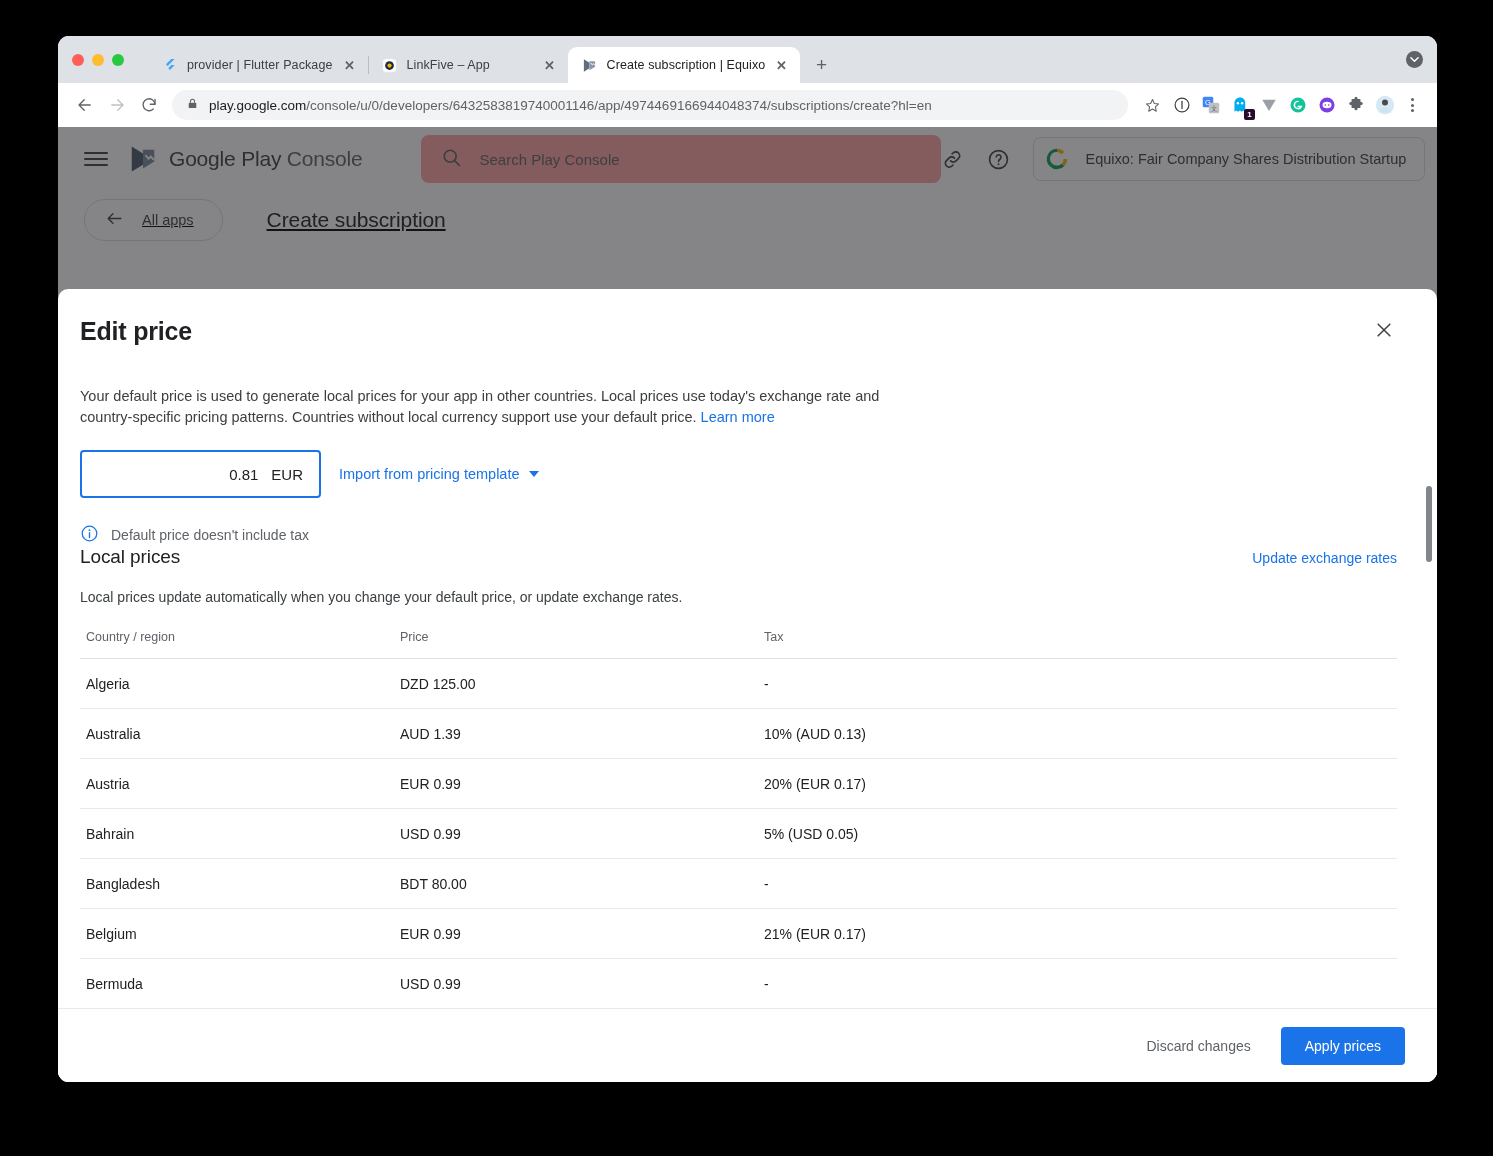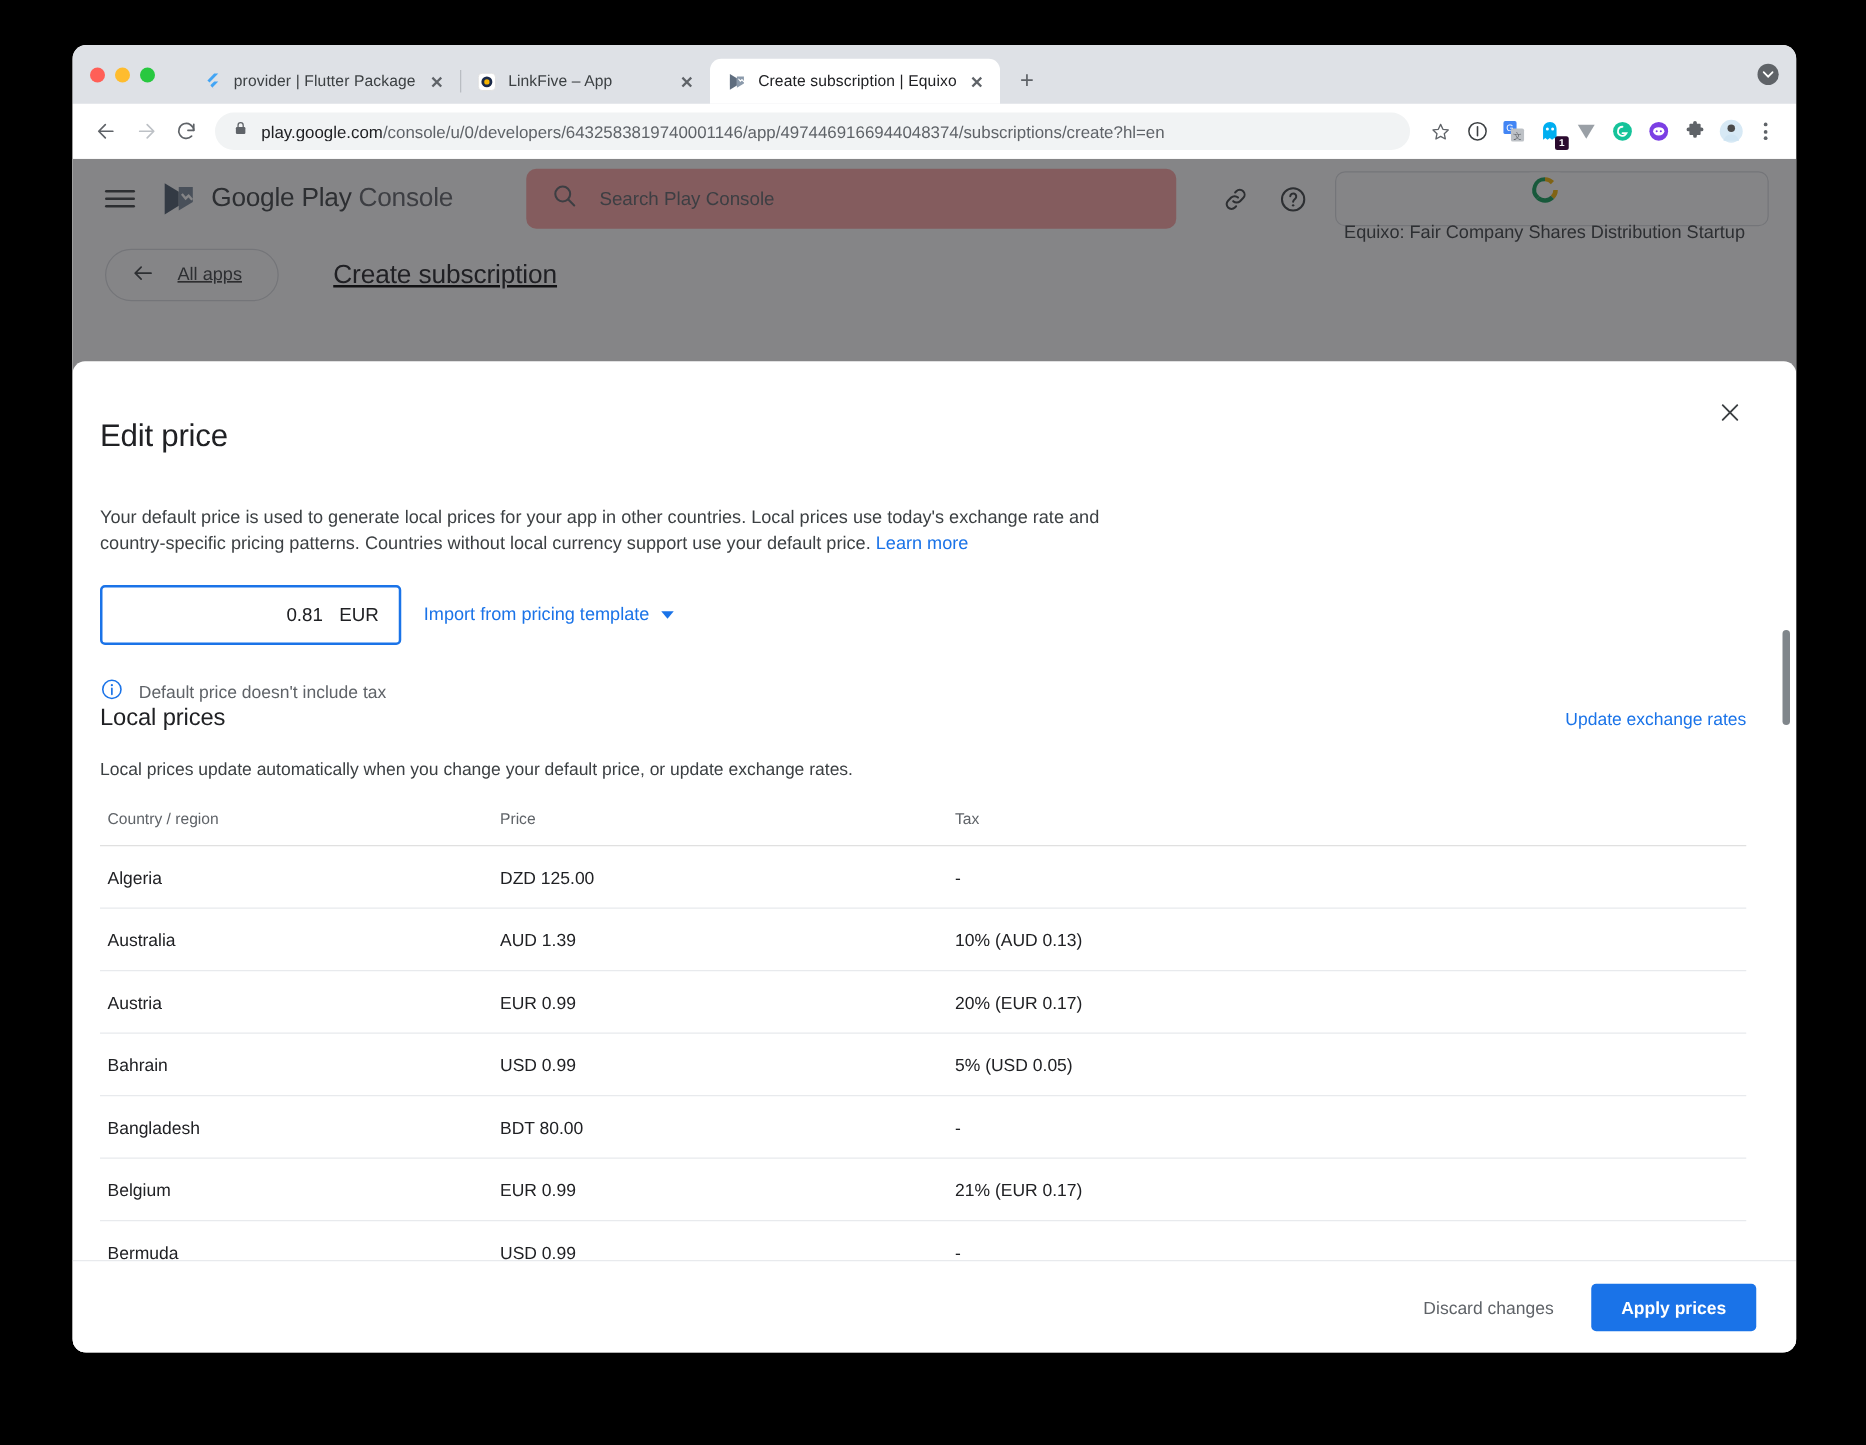--- a/index.html
+++ b/index.html
@@ -255,21 +255,20 @@
   }
   .hdr-icon { width: 24px; height: 24px; display:flex; align-items:center; justify-content:center; color:#3c4043; }
   .app-chip {
     display: flex;
     align-items: center;
     gap: 12px;
     height: 44px;
     border: 1px solid #dadce0;
     border-radius: 8px;
     padding: 0 18px 0 6px;
-    flex-direction: column;
   }
   .app-chip-icon {
     width: 34px; height: 34px;
     border-radius: 6px;
     background: #ffffff;
     display: flex; align-items: center; justify-content: center;
   }
   .app-chip-text { font-size: 14.5px; color: #3c4043; white-space: nowrap; }
   .console-subbar {
     display: flex;
@@ -317,24 +316,23 @@
   }
   .modal-head {
     padding: 28px 40px 0 22px;
     display: flex;
     align-items: flex-start;
     flex: 0 0 auto;
   }
   .modal-title {
     font-size: 25px;
     color: #202124;
-    font-weight: 400;
+    font-weight: 700;
     letter-spacing: -0.2px;
     padding-left: 0px;
-    margin-top: 18px;
   }
   .modal-close {
     margin-left: auto;
     width: 26px; height: 26px;
     display: flex; align-items: center; justify-content: center;
     color: #3c4043;
   }
   .modal-body {
     flex: 1 1 auto;
     padding: 0 22px 0 22px;
@@ -460,21 +458,21 @@
   }
   .btn-text {
     font-size: 14px;
     font-weight: 500;
     color: #5f6368;
     padding: 10px 16px;
     border-radius: 4px;
   }
   .btn-primary {
     font-size: 14px;
-    font-weight: 700;
+    font-weight: 400;
     color: #ffffff;
     background: #1a73e8;
     padding: 11px 24px;
     border-radius: 4px;
   }
 </style>
 </head>
 <body>
 
 <div class="browser-window">

